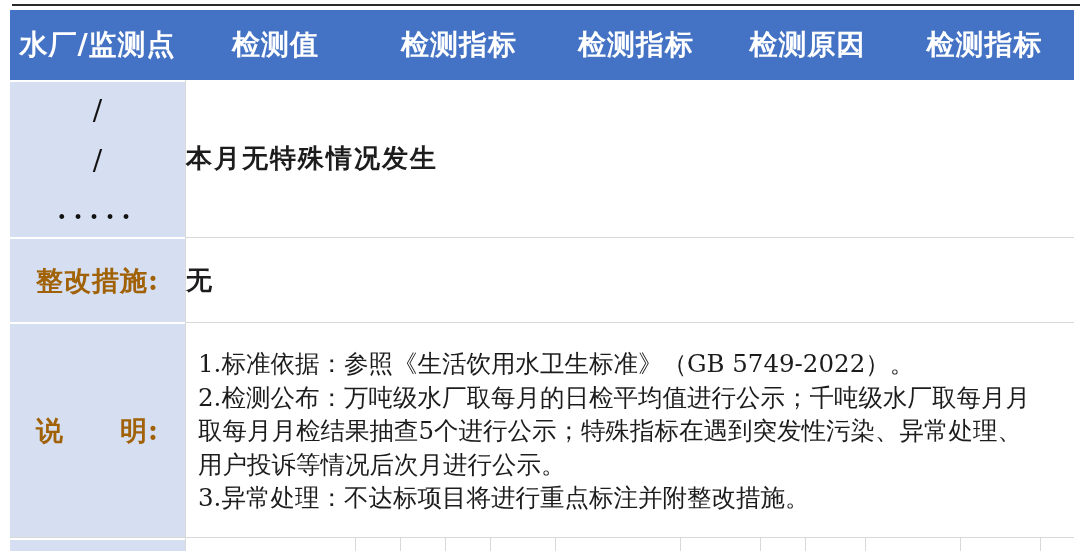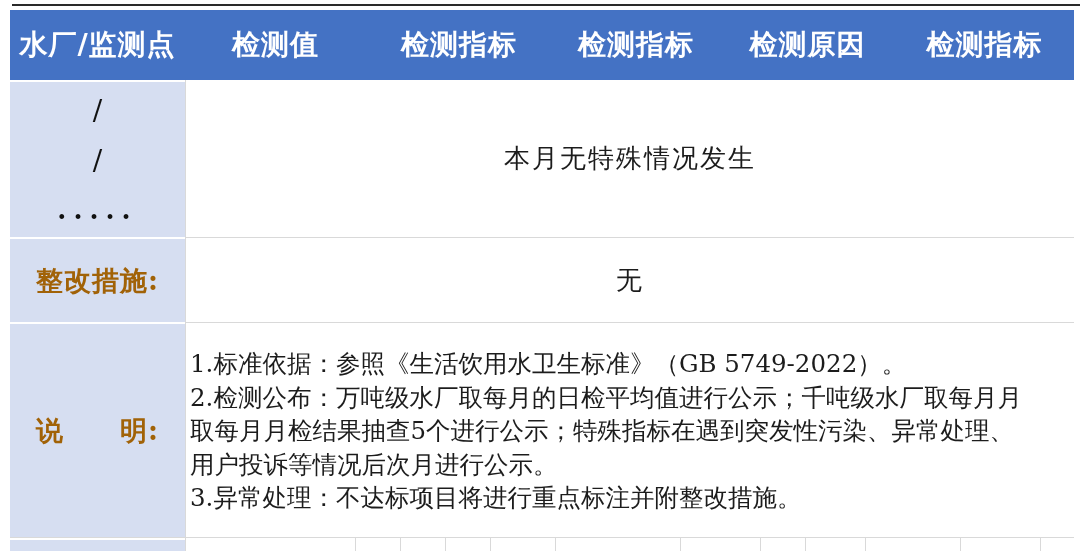--- a/index.html
+++ b/index.html
@@ -36,23 +36,23 @@
 
   .row-special { height: 157px; }
   .row-rectify { height: 85px; }
   .row-notes  { height: 215px; }
 
   .slash-item { font-size: 28px; line-height: 50px; color: #111111; }
   .dots-item  { font-size: 26px; font-weight: bold; letter-spacing: 7px; line-height: 48px; color: #111111; }
 
   .cell-label { font-size: 27px; font-weight: bold; color: #a16207; letter-spacing: 1px; white-space: pre; }
 
-  .centered-msg { text-align: center; font-size: 26px; color: #1c1c1c; letter-spacing: 2px; }
+  .centered-msg { font-size: 26px; color: #1c1c1c; letter-spacing: 2px; font-weight: bold; }
 
-  .notes-text { padding: 6px 4px 4px 4px; }
+  .notes-text { padding: 6px 4px 4px 12px; }
   .note-line { font-size: 24.5px; line-height: 33.5px; color: #1c1c1c; white-space: nowrap; }
 
   
   .partial-row { position: relative; height: 13px; background: #ffffff; border-top: 1px solid #d9d9d9; }
   .partial-row .vline { position: absolute; top: 0; width: 1px; height: 13px; background: #d9d9d9; }
   .partial-row .lblock { position: absolute; left: 0; top: 0; width: 175px; height: 13px; background: #d6def1; border-top: 2px solid #ffffff; }
 </style>
 </head>
 <body>
 

